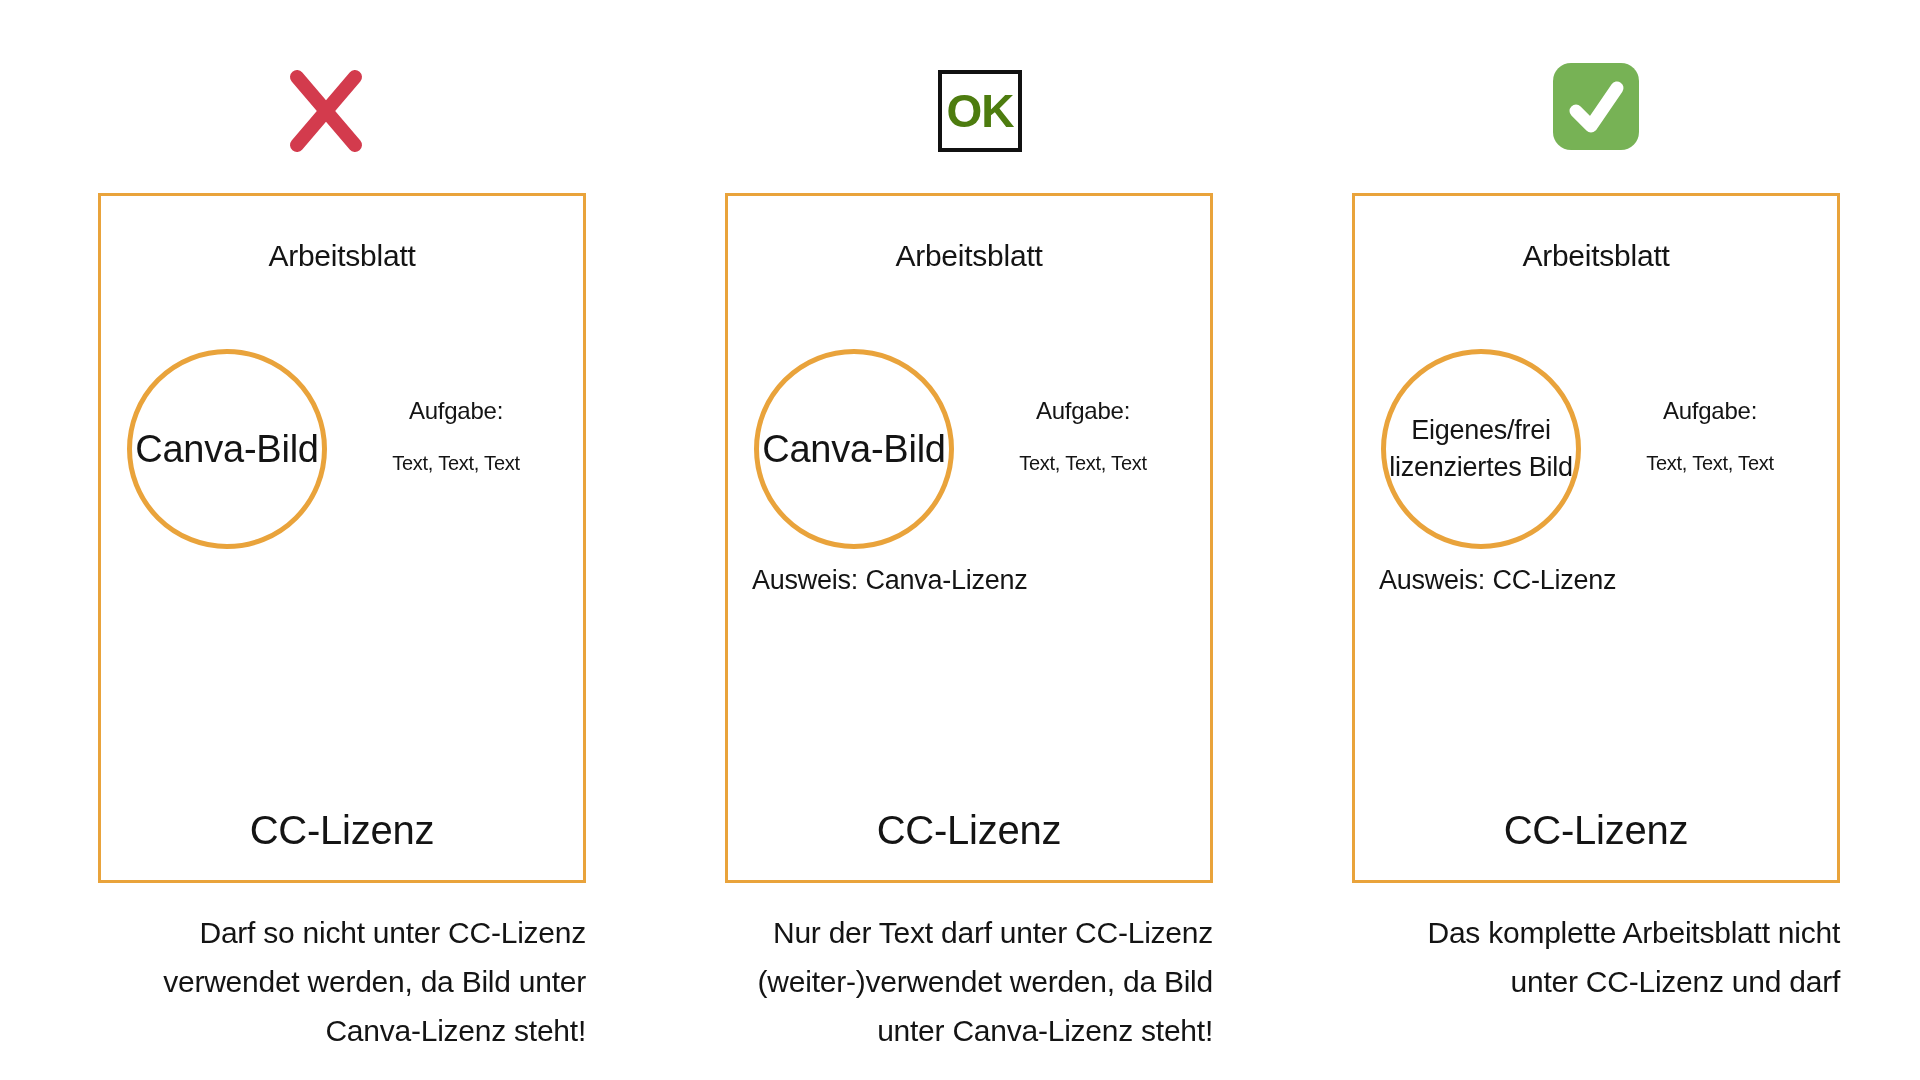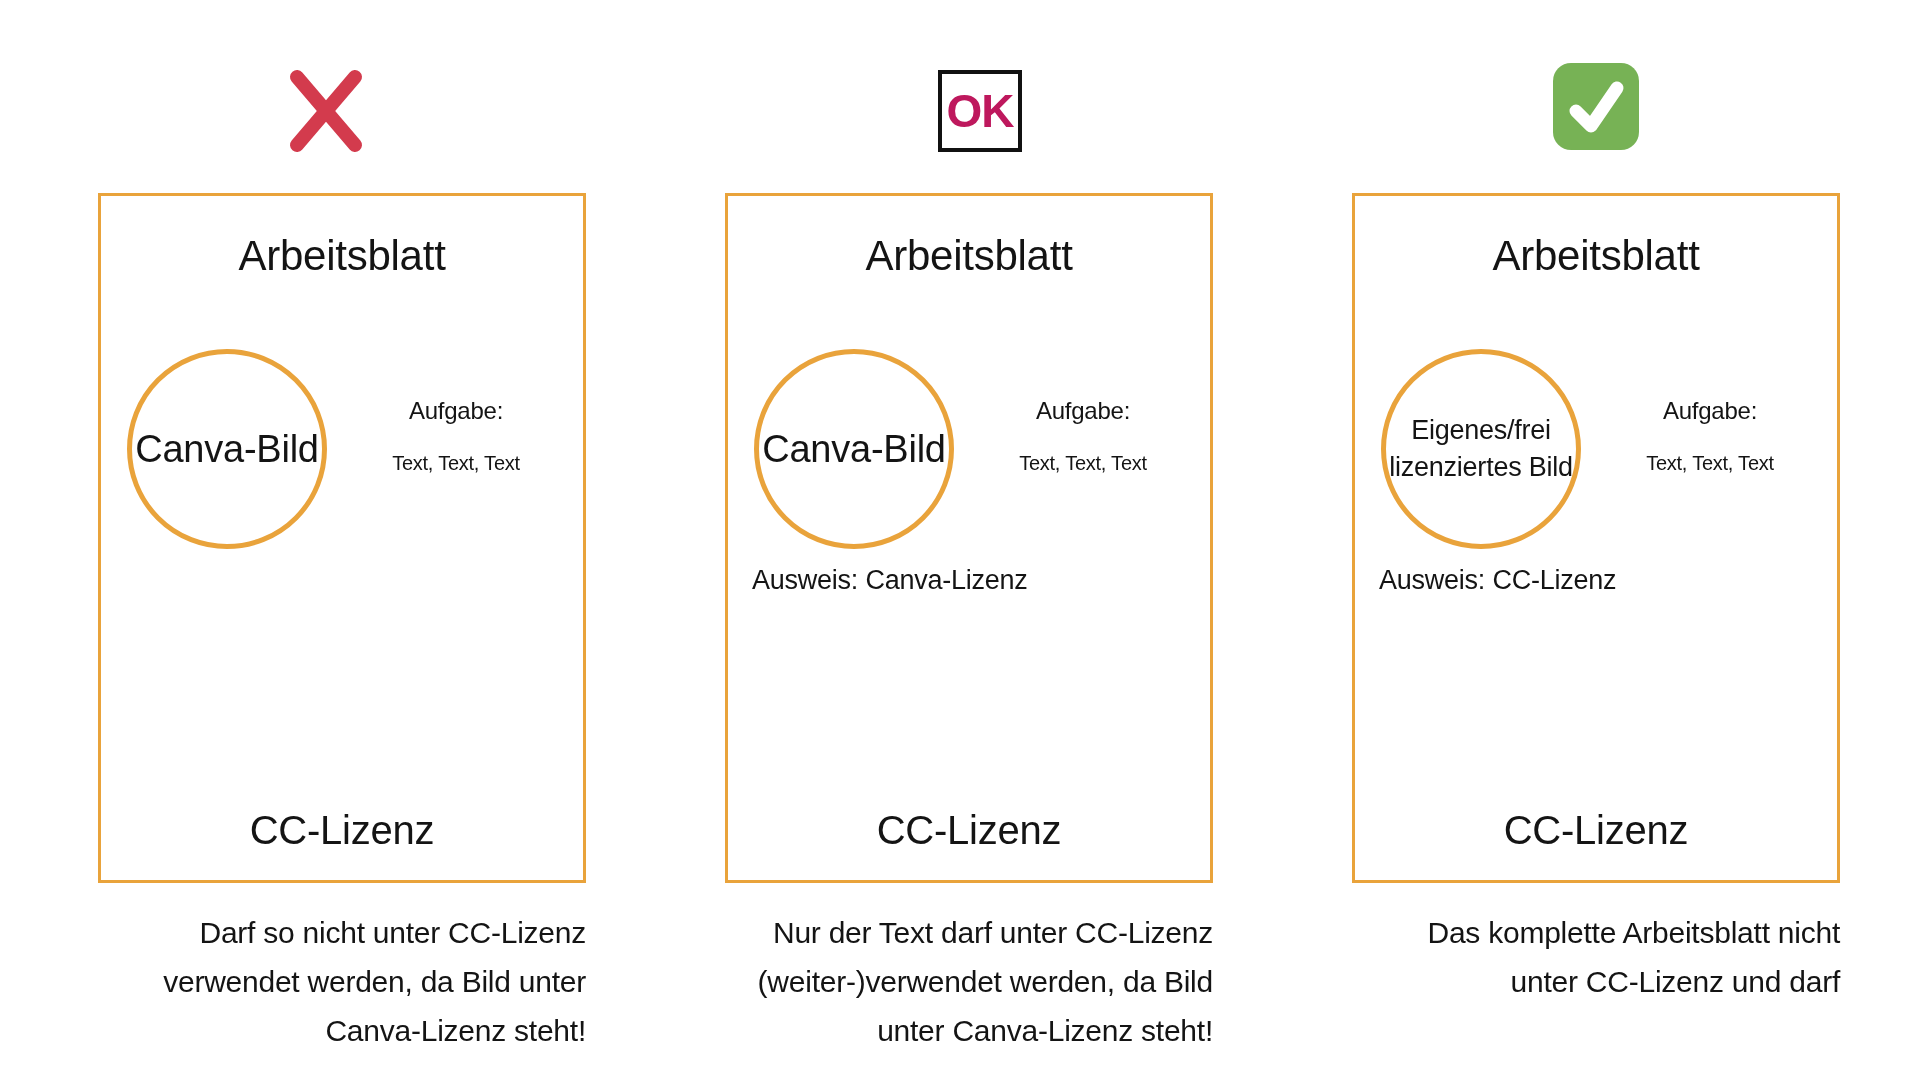--- a/index.html
+++ b/index.html
@@ -8,36 +8,36 @@
 
   .stage { position: relative; width: 1920px; height: 1080px; background: #ffffff; }
 
   
   .icon-wrap { position: absolute; }
   .icon-cross { left: 286px; top: 64px; width: 80px; height: 94px; }
   .icon-ok {
     left: 938px; top: 70px; width: 84px; height: 82px;
     border: 4px solid #111111; background: #ffffff;
     display: flex; align-items: center; justify-content: center;
-    font-size: 46px; font-weight: bold; letter-spacing: -1px; color: #be185d;
+    font-size: 46px; font-weight: bold; letter-spacing: -1px; color: #4d7c0f;
   }
   .icon-check { left: 1553px; top: 63px; width: 86px; height: 87px; }
 
   
   .card {
     position: absolute; top: 193px; width: 488px; height: 690px;
     border: 3px solid #e9a33b; background: #ffffff;
   }
   .card-left-1 { left: 98px; }
   .card-left-2 { left: 725px; }
   .card-left-3 { left: 1352px; }
 
   .card-title {
     position: absolute; top: 36px; left: 0; width: 100%;
-    text-align: center; font-size: 42px; line-height: 48px; font-weight: 400;
+    text-align: center; font-size: 30px; line-height: 48px; font-weight: 400;
   }
 
   .image-circle {
     position: absolute; left: 26px; top: 153px; width: 200px; height: 200px;
     border: 5px solid #e9a33b; border-radius: 50%;
     display: flex; flex-direction: column; align-items: center; justify-content: center;
   }
   .circle-line { display: block; white-space: nowrap; font-size: 38px; line-height: 40px; text-align: center; }
   .circle-line:empty { display: none; }
   .circle-small .circle-line { font-size: 27px; line-height: 37px; }

